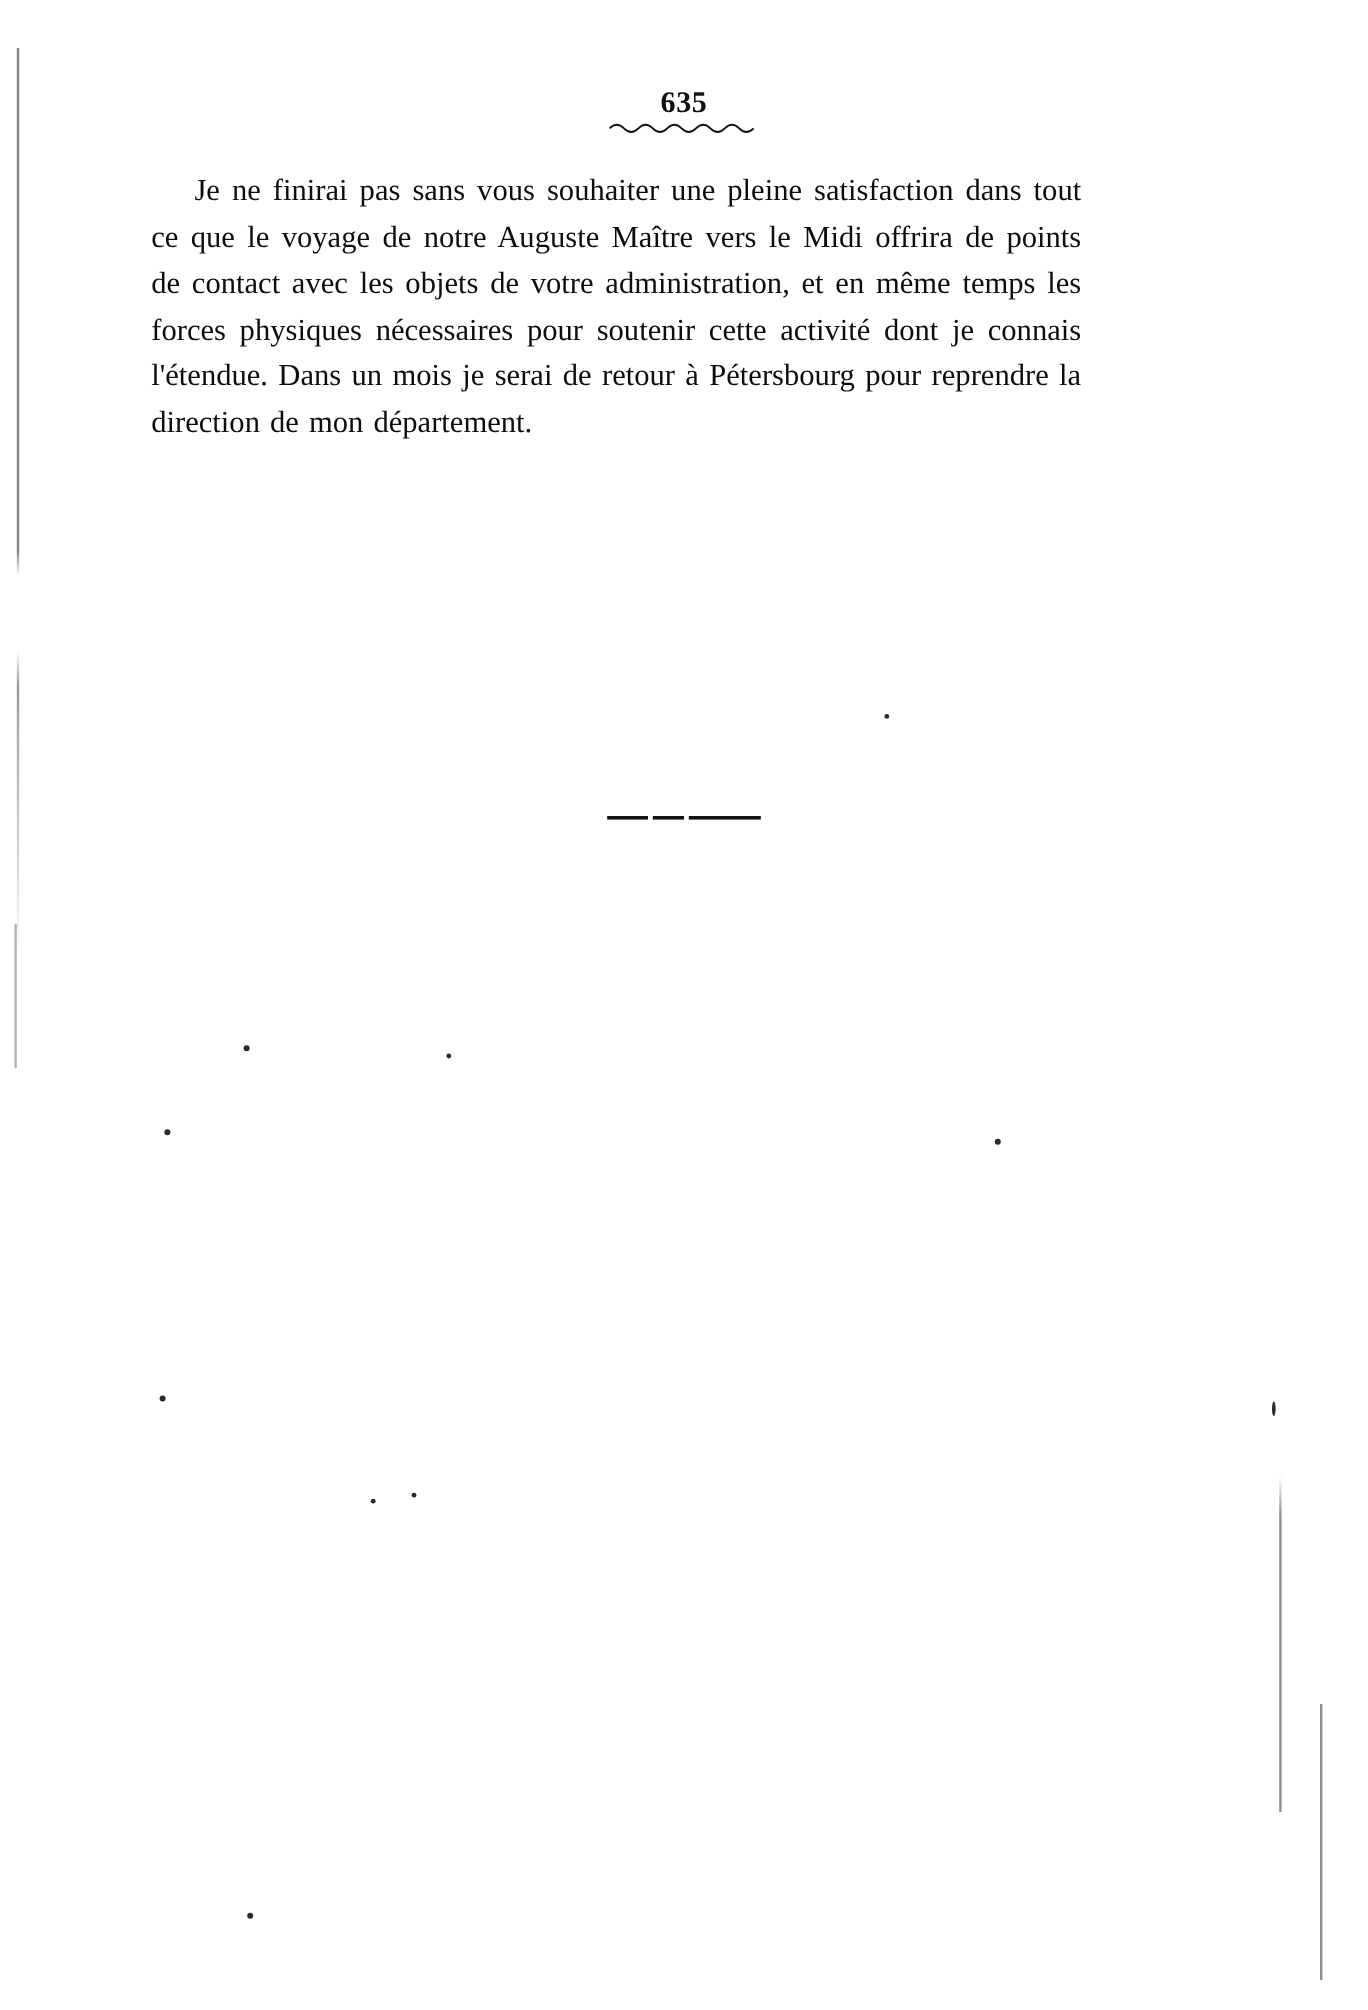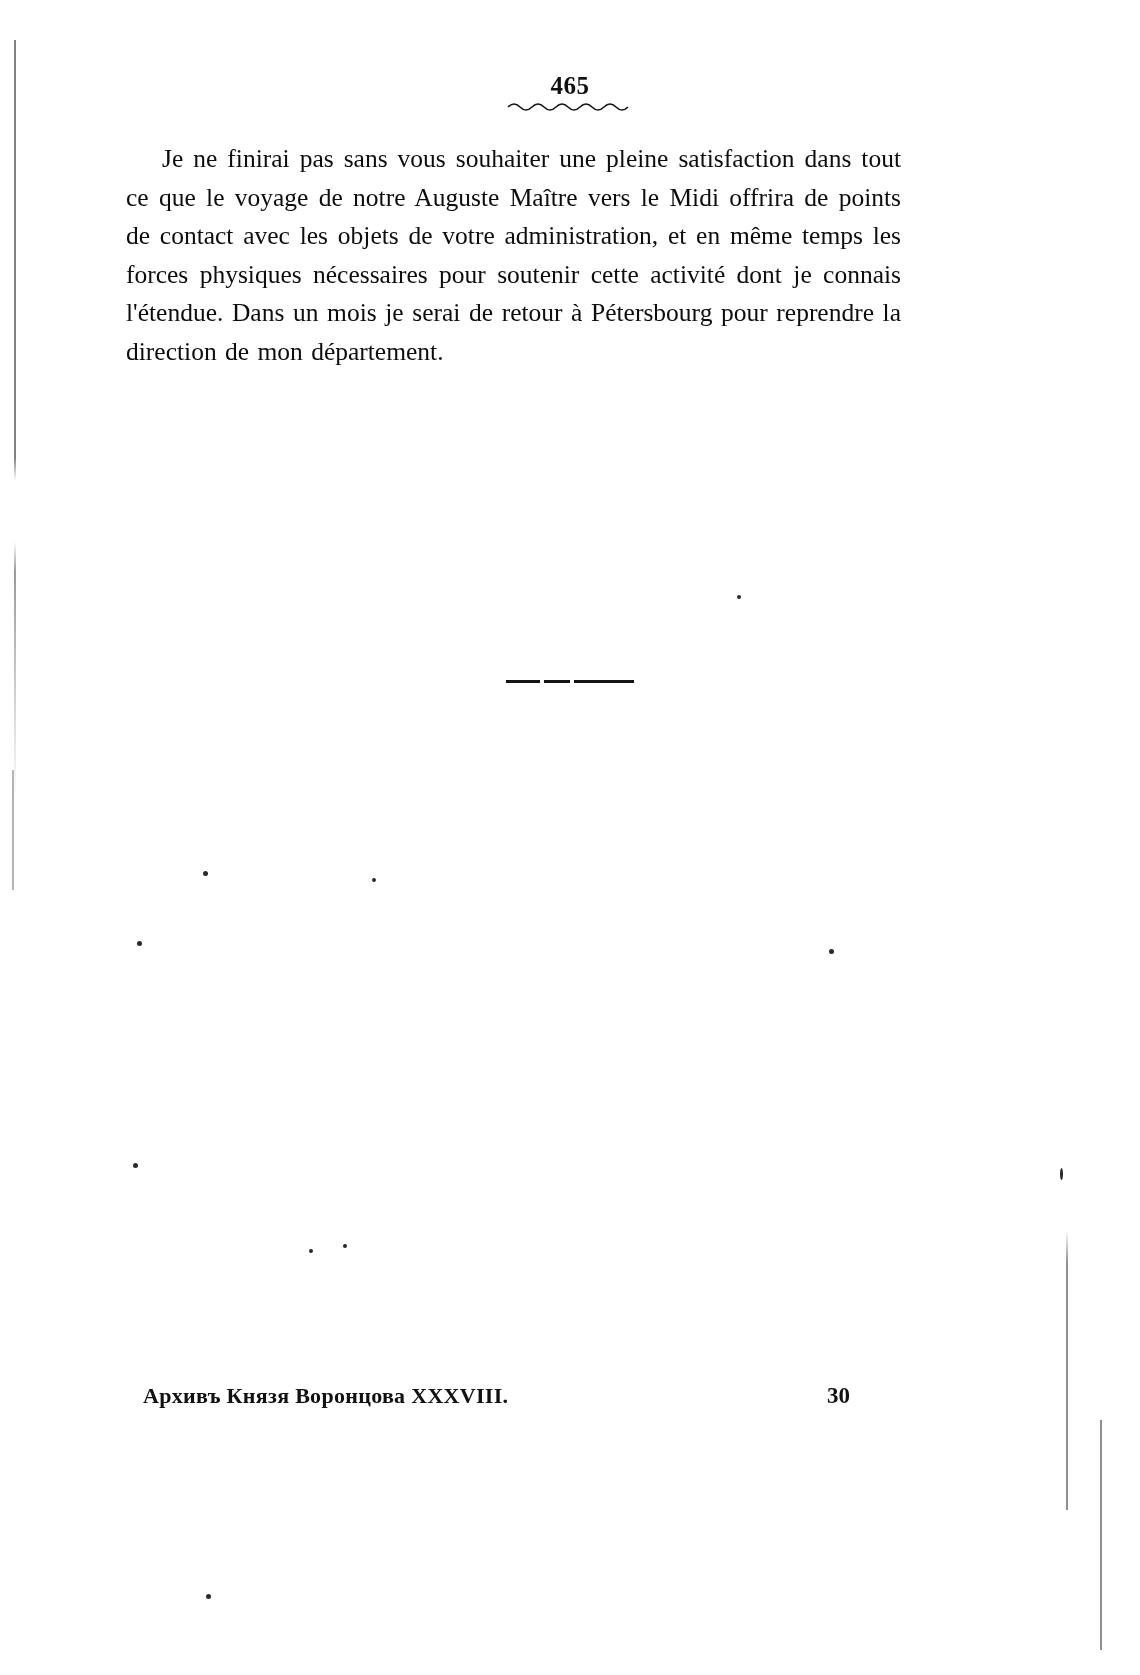--- a/index.html
+++ b/index.html
@@ -151,42 +151,38 @@
 </head>
 <body>
 
 <div class="page">
 
   <div class="scan-edge-left"></div>
   <div class="scan-edge-left2"></div>
   <div class="scan-edge-right"></div>
   <div class="scan-edge-right2"></div>
 
-  <div class="folio">465</div>
+  <div class="folio">635</div>
 
   <div class="folio-rule">
     <svg width="140" height="14" viewBox="0 0 140 14">
       <path d="M8 7 Q14 1 20 7 T32 7 T44 7 T56 7 T68 7 T80 7 T92 7 T104 7 T116 7 T128 7" fill="none" stroke="#141414" stroke-width="1.6"></path>
     </svg>
   </div>
 
   <div class="body-text">
     <p><span class="indent"></span><span>Je ne finirai pas sans vous souhaiter une pleine satisfaction dans tout ce que le voyage de notre Auguste Maître vers le Midi offrira de points de contact avec les objets de votre administration, et en même temps les forces physiques nécessaires pour soutenir cette activité dont je connais l'étendue. Dans un mois je serai de retour à Pétersbourg pour reprendre la direction de mon département.</span></p>
   </div>
 
   <div class="section-rule">
     <span class="seg s1"></span>
     <span class="seg s2"></span>
     <span class="seg s3"></span>
   </div>
 
-  <div class="footer">
-    <span class="footer-title">Архивъ Князя Воронцова XXXVIII.</span>
-    <span class="footer-page">30</span>
-  </div>
 
   <div class="speck" style="left:203px;  top:871px;  width:5px;  height:5px;"></div>
   <div class="speck" style="left:372px;  top:878px;  width:4px;  height:4px;"></div>
   <div class="speck" style="left:137px;  top:941px;  width:5px;  height:5px;"></div>
   <div class="speck" style="left:829px;  top:949px;  width:5px;  height:5px;"></div>
   <div class="speck" style="left:737px;  top:595px;  width:4px;  height:4px;"></div>
   <div class="speck" style="left:133px;  top:1163px; width:5px;  height:5px;"></div>
   <div class="speck" style="left:309px;  top:1249px; width:4px;  height:4px;"></div>
   <div class="speck" style="left:343px;  top:1244px; width:4px;  height:4px;"></div>
   <div class="speck" style="left:1060px; top:1168px; width:3px;  height:12px;"></div>

